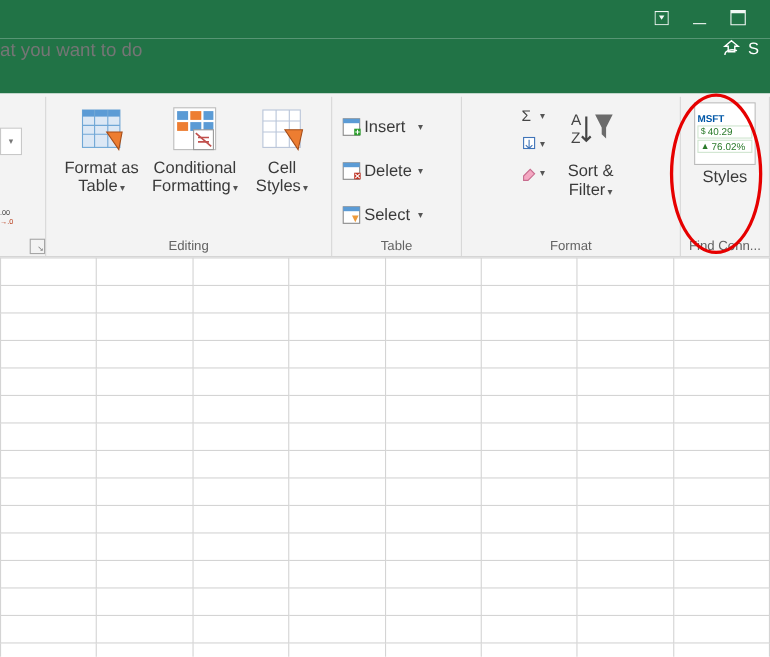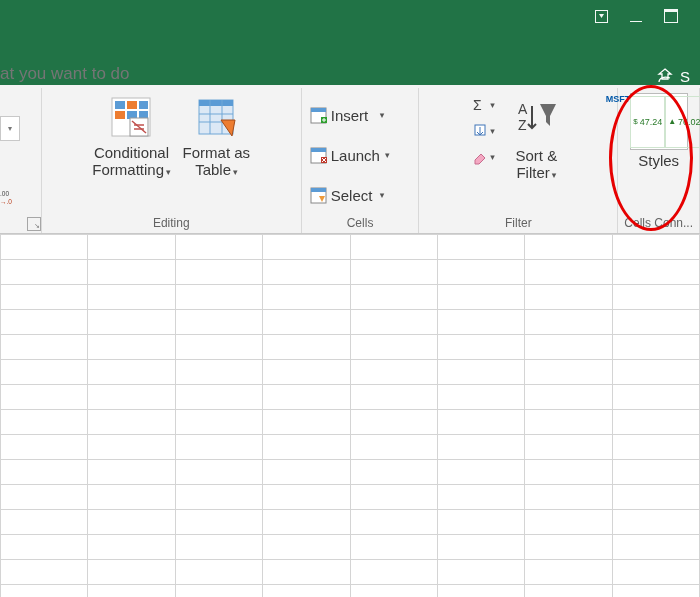--- a/index.html
+++ b/index.html
@@ -36,21 +36,21 @@
   }
   .window-max {
     width: 12px; height: 10px; border:1px solid #fff; border-top-width:3px; display:inline-block;
   }
 
   
   .tellme {
     height: 50px;
     background: #217346;
     display: flex;
-    align-items: flex-end;
+    align-items: flex-start;
     justify-content: space-between;
     color: #fff;
     padding: 0 10px 0 0;
     font-size: 17px;
   }
   .tellme-input {
     background: transparent;
     color: #eaf4ee;
     border: none;
     outline: none;
@@ -198,21 +198,21 @@
     width: 100%;
     table-layout: fixed;
   }
   table.sheet td {
     border: 1px solid #d4d4d4;
     height: 24px;
     padding:0;
   }
 
   .stock-card {
-    width:52px;height:53px;border:1px solid #bbb;background:#fff;display:flex;align-items:stretch;justify-content:center;padding:1px 2px;font-size:9px;
+    width:52px;height:53px;border:1px solid #bbb;background:#fff;display:flex;flex-direction:column;align-items:stretch;justify-content:center;padding:1px 2px;font-size:9px;
   }
   .stock-card .sym{color:#0258a8;font-weight:bold;text-align:left;line-height:1;}
   .stock-card .row{display:flex;align-items:center;border:1px solid #cfe5cf;margin-top:1px;padding:0 2px;gap:2px;}
   .stock-card .row .ico{font-size:8px;}
   .stock-card .row.g{color:#2a7a2a;}
 
 </style>
 </head>
 <body>
 
@@ -257,20 +257,36 @@
       </div>
     </div>
     <div class="group-label with-dialog">
       <span></span>
       <span class="dialog-launcher">↘</span>
     </div>
   </div>
 
   <div class="ribbon-group" style="width:255px;">
     <div class="group-content">
+      <div class="bigbtn">
+        <div class="icon-slot">
+          <svg width="42" height="42" viewBox="0 0 42 42">
+            <rect x="4" y="4" width="34" height="34" fill="#dce8f5" stroke="#70a7d6"></rect>
+            <rect x="4" y="4" width="34" height="6" fill="#5b9bd5"></rect>
+            <line x1="4" y1="18" x2="38" y2="18" stroke="#70a7d6"></line>
+            <line x1="4" y1="26" x2="38" y2="26" stroke="#70a7d6"></line>
+            <line x1="15" y1="4" x2="15" y2="38" stroke="#70a7d6"></line>
+            <line x1="27" y1="4" x2="27" y2="38" stroke="#70a7d6"></line>
+            <path d="M26 24 L40 24 L37 40 Z" fill="#ed7d31" stroke="#a54d19"></path>
+          </svg>
+        </div>
+        <div class="caption"><span>Format as
+Table</span><span class="dd-caret">▾</span></div>
+      </div>
+
       <div class="bigbtn">
         <div class="icon-slot">
           <svg width="42" height="42" viewBox="0 0 42 42">
             <rect x="2" y="2" width="38" height="38" fill="#fff" stroke="#bcbcbc"></rect>
             <rect x="5" y="5" width="10" height="8" fill="#5b9bd5"></rect>
             <rect x="17" y="5" width="10" height="8" fill="#ed7d31"></rect>
             <rect x="29" y="5" width="9" height="8" fill="#5b9bd5"></rect>
             <rect x="5" y="15" width="10" height="8" fill="#ed7d31"></rect>
             <rect x="17" y="15" width="10" height="8" fill="#5b9bd5"></rect>
             <rect x="29" y="15" width="9" height="8" fill="#5b9bd5"></rect>
@@ -280,33 +296,31 @@
             <line x1="22" y1="25" x2="36" y2="37" stroke="#c0504d" stroke-width="1.5"></line>
           </svg>
         </div>
         <div class="caption"><span>Conditional
 Formatting</span><span class="dd-caret">▾</span></div>
       </div>
 
       <div class="bigbtn">
         <div class="icon-slot">
           <svg width="42" height="42" viewBox="0 0 42 42">
-            <rect x="4" y="4" width="34" height="34" fill="#dce8f5" stroke="#70a7d6"></rect>
-            <rect x="4" y="4" width="34" height="6" fill="#5b9bd5"></rect>
-            <line x1="4" y1="18" x2="38" y2="18" stroke="#70a7d6"></line>
-            <line x1="4" y1="26" x2="38" y2="26" stroke="#70a7d6"></line>
-            <line x1="15" y1="4" x2="15" y2="38" stroke="#70a7d6"></line>
-            <line x1="27" y1="4" x2="27" y2="38" stroke="#70a7d6"></line>
-            <path d="M26 24 L40 24 L37 40 Z" fill="#ed7d31" stroke="#a54d19"></path>
-          </svg>
-        </div>
-        <div class="caption"><span>Format as
-Table</span><span class="dd-caret">▾</span></div>
-      </div>
-
+            <rect x="4" y="4" width="34" height="34" fill="#fff" stroke="#b9c5d9"></rect>
+            <line x1="4" y1="14" x2="38" y2="14" stroke="#b9c5d9"></line>
+            <line x1="4" y1="24" x2="38" y2="24" stroke="#b9c5d9"></line>
+            <line x1="16" y1="4" x2="16" y2="38" stroke="#b9c5d9"></line>
+            <line x1="28" y1="4" x2="28" y2="38" stroke="#b9c5d9"></line>
+            <path d="M24 22 L40 22 L36 40 Z" fill="#ed7d31" stroke="#a54d19"></path>
+          </svg>
+        </div>
+        <div class="caption"><span>Cell
+Styles</span><span class="dd-caret">▾</span></div>
+      </div>
     </div>
     <div class="group-label">Editing</div>
   </div>
 
   <div class="ribbon-group" style="width:108px;">
     <div class="group-content" style="flex-direction:column;gap:22px;align-items:flex-start;padding:4px 0 0 2px;">
       <div class="smallbtn-row">
         <span class="tiny-icon">
           <svg width="17" height="17" viewBox="0 0 17 17">
             <rect x="1" y="1" width="15" height="15" fill="#fff" stroke="#888"></rect>
@@ -322,36 +336,36 @@
       <div class="smallbtn-row">
         <span class="tiny-icon">
           <svg width="17" height="17" viewBox="0 0 17 17">
             <rect x="1" y="1" width="15" height="15" fill="#fff" stroke="#888"></rect>
             <rect x="1" y="1" width="15" height="4" fill="#5b9bd5"></rect>
             <rect x="11" y="10" width="6" height="6" fill="#c0392b"></rect>
             <line x1="12" y1="11" x2="16" y2="15" stroke="#fff"></line>
             <line x1="16" y1="11" x2="12" y2="15" stroke="#fff"></line>
           </svg>
         </span>
-        <span class="label">Launch</span>
+        <span class="label">Delete</span>
         <span class="dd-caret"> ▾</span>
       </div>
       <div class="smallbtn-row">
         <span class="tiny-icon">
           <svg width="17" height="17" viewBox="0 0 17 17">
             <rect x="1" y="1" width="15" height="15" fill="#fff" stroke="#888"></rect>
             <rect x="1" y="1" width="15" height="4" fill="#5b9bd5"></rect>
             <path d="M9 9 L15 9 L12 15 Z" fill="#ed9a3a"></path>
           </svg>
         </span>
         <span class="label">Select</span>
         <span class="dd-caret"> ▾</span>
       </div>
     </div>
-    <div class="group-label">Cells</div>
+    <div class="group-label">Table</div>
   </div>
 
   <div class="ribbon-group" style="width:192px;">
     <div class="group-content" style="gap:4px;align-items:flex-start;padding-top:3px;">
 
       <div class="col-stack" style="gap:8px;padding-top:2px;">
         <div class="tiny-icon" style="width:32px;justify-content:flex-start;">
           <svg width="16" height="16" viewBox="0 0 16 16">
               <text x="1" y="13" font-size="14" fill="#454545">Σ</text>
             </svg>
@@ -379,43 +393,43 @@
             <text x="4" y="32" font-size="14" fill="#454545" font-family="Arial">Z</text>
             <path d="M18 8 L18 30 M14 26 L18 30 L22 26" stroke="#454545" stroke-width="2" fill="none"></path>
             <path d="M26 6 L42 6 L36 18 L36 28 L32 24 L32 18 Z" fill="#6b6b6b"></path>
           </svg>
         </div>
         <div class="caption"><span>Sort &amp;
 Filter</span><span class="dd-caret">▾</span></div>
       </div>
 
     </div>
-    <div class="group-label">Filter</div>
+    <div class="group-label">Format</div>
   </div>
 
   <div class="ribbon-group" style="flex:1;">
     <div class="group-content">
       <div class="bigbtn" style="min-width:60px;">
         <div class="icon-slot" style="width:56px;height:56px;">
           <div class="stock-card">
             <div class="sym">MSFT</div>
             <div class="row g">
                 <span class="ico">$</span>
-                <span>47.24</span>
+                <span>40.29</span>
               </div>
             <div class="row g">
                 <span class="ico">▲</span>
                 <span>76.02%</span>
               </div>
           </div>
         </div>
         <div class="caption">Styles</div>
       </div>
     </div>
-    <div class="group-label">Cells Conn...</div>
+    <div class="group-label">Find Conn...</div>
   </div>
 
   <div class="annot-ellipse" style="left:609px;top:0px;"></div>
 </div>
 
 <div class="grid">
   <table class="sheet" id="sheet-table">
       <tbody>
         <tr>
           <td></td>

